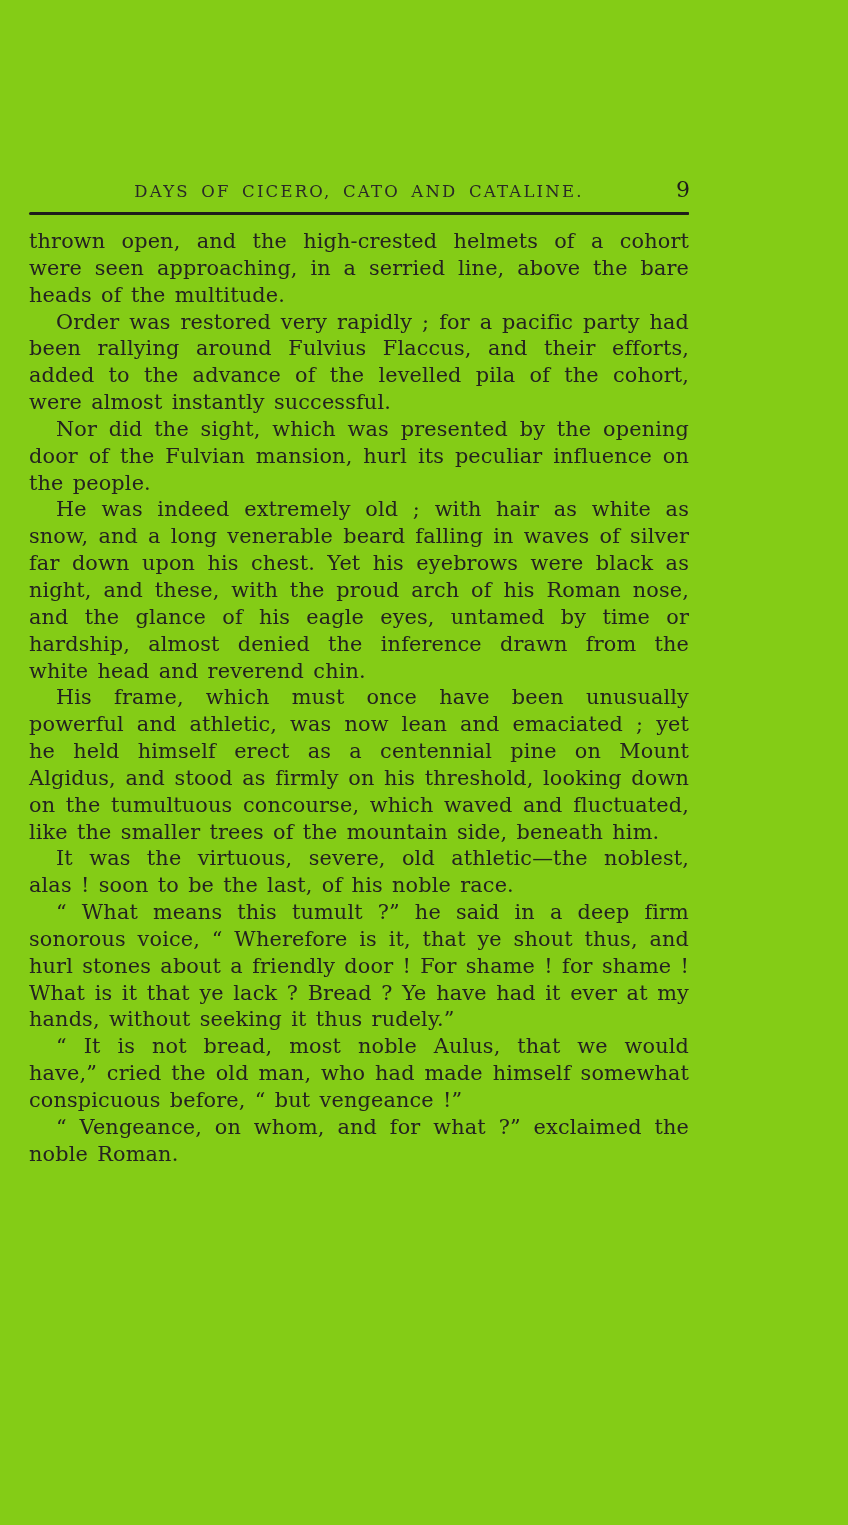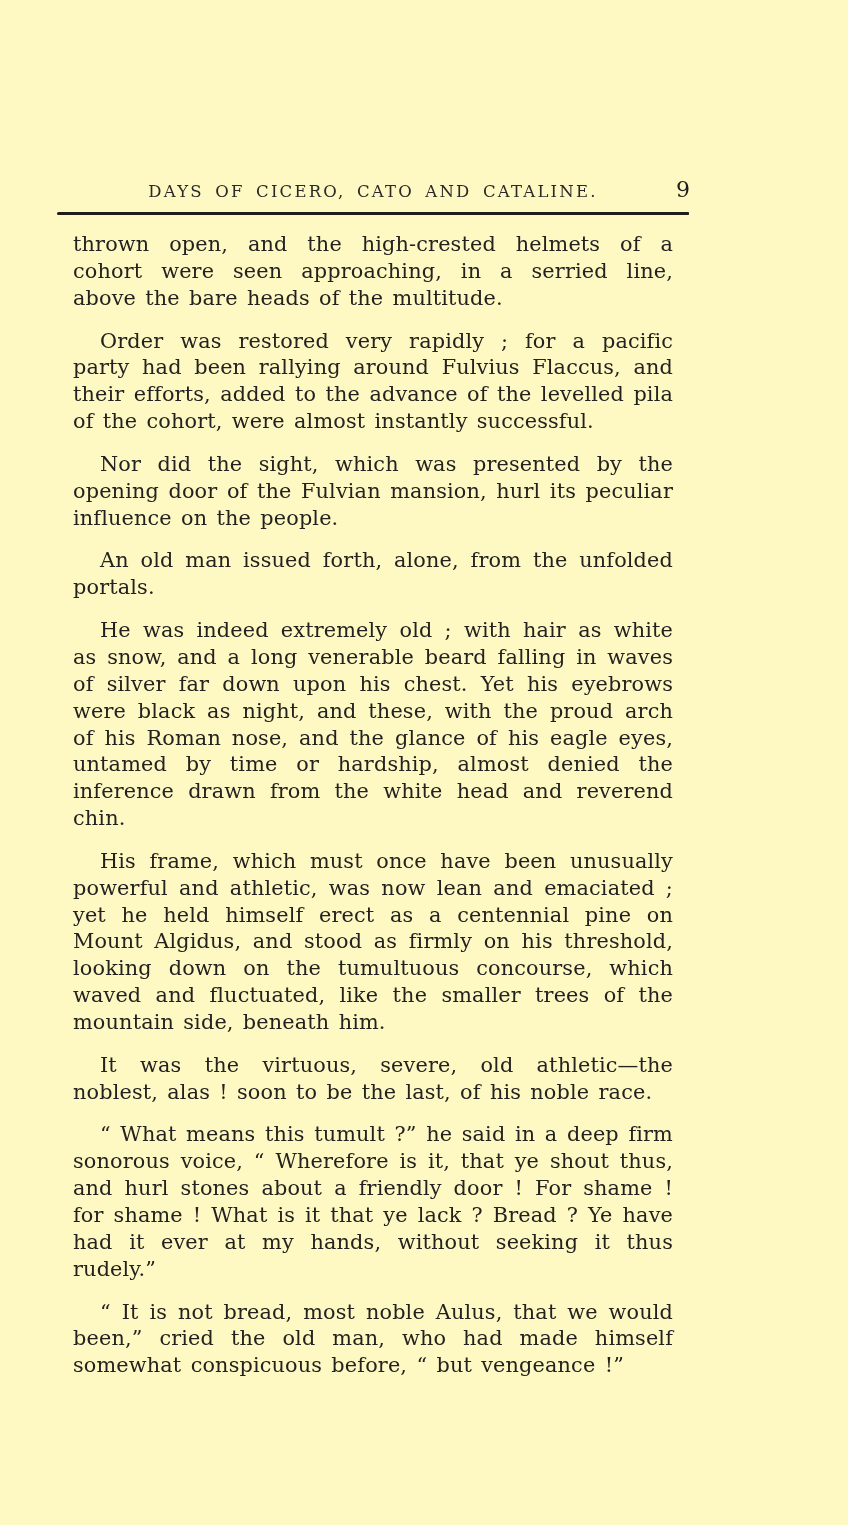--- a/index.html
+++ b/index.html
@@ -4,23 +4,23 @@
 <style>
   html, body {
     margin: 0;
     padding: 0;
     background: #ffffff;
   }
   .page {
     position: relative;
     width: 848px;
     height: 1525px;
-    background: #fef9c3;
+    background: #84cc16;
     box-sizing: border-box;
-    padding: 182px 159px 0 57px;
+    padding: 182px 159px 0 29px;
     font-family: "DejaVu Serif", "Liberation Serif", serif;
     color: #242220;
     overflow: hidden;
   }
   .running-header {
     position: relative;
     height: 24px;
   }
   .running-header .title {
     text-align: center;
@@ -37,21 +37,21 @@
     font-size: 22px;
     color: #1d1c1a;
   }
   .header-rule {
     height: 3px;
     background: #1e1d1b;
     margin: 6px 0 13px 0;
     border-radius: 2px 1px 1px 2px;
   }
   .body-text p {
-    margin: 16px;
+    margin: 0;
     font-size: 20.8px;
     line-height: 26.85px;
     text-align: justify;
     text-indent: 27px;
     word-spacing: 2.5px;
     letter-spacing: 0.15px;
   }
   .body-text p.first {
     text-indent: 0;
   }
@@ -64,20 +64,20 @@
     <div class="title">DAYS OF CICERO, CATO AND CATALINE.</div>
     <div class="page-num">9</div>
   </div>
 
   <div class="header-rule"></div>
 
   <div class="body-text">
     <p class="first">thrown open, and the high-crested helmets of a cohort were seen approaching, in a serried line, above the bare heads of the multitude.</p>
     <p>Order was restored very rapidly ; for a pacific party had been rallying around Fulvius Flaccus, and their efforts, added to the advance of the levelled pila of the cohort, were almost instantly successful.</p>
     <p>Nor did the sight, which was presented by the opening door of the Fulvian mansion, hurl its peculiar influence on the people.</p>
-    <p>An old man issued forth, alone, from the unfolded portals.</p>
     <p>He was indeed extremely old ; with hair as white as snow, and a long venerable beard falling in waves of silver far down upon his chest.  Yet his eyebrows were black as night, and these, with the proud arch of his Roman nose, and the glance of his eagle eyes, untamed by time or hardship, almost denied the inference drawn from the white head and reverend chin.</p>
     <p>His frame, which must once have been unusually powerful and athletic, was now lean and emaciated ; yet he held himself erect as a centennial pine on Mount Algidus, and stood as firmly on his threshold, looking down on the tumultuous concourse, which waved and fluctuated, like the smaller trees of the mountain side, beneath him.</p>
     <p>It was the virtuous, severe, old athletic—the noblest, alas ! soon to be the last, of his noble race.</p>
     <p>“ What means this tumult ?” he said in a deep firm sonorous voice, “ Wherefore is it, that ye shout thus, and hurl stones about a friendly door !  For shame ! for shame !  What is it that ye lack ?  Bread ?  Ye have had it ever at my hands, without seeking it thus rudely.”</p>
-    <p>“ It is not bread, most noble Aulus, that we would been,” cried the old man, who had made himself somewhat conspicuous before, “ but vengeance !”</p>
+    <p>“ It is not bread, most noble Aulus, that we would have,” cried the old man, who had made himself somewhat conspicuous before, “ but vengeance !”</p>
+    <p>“ Vengeance, on whom, and for what ?” exclaimed the noble Roman.</p>
   </div>
 </div>
 
 </body></html>

